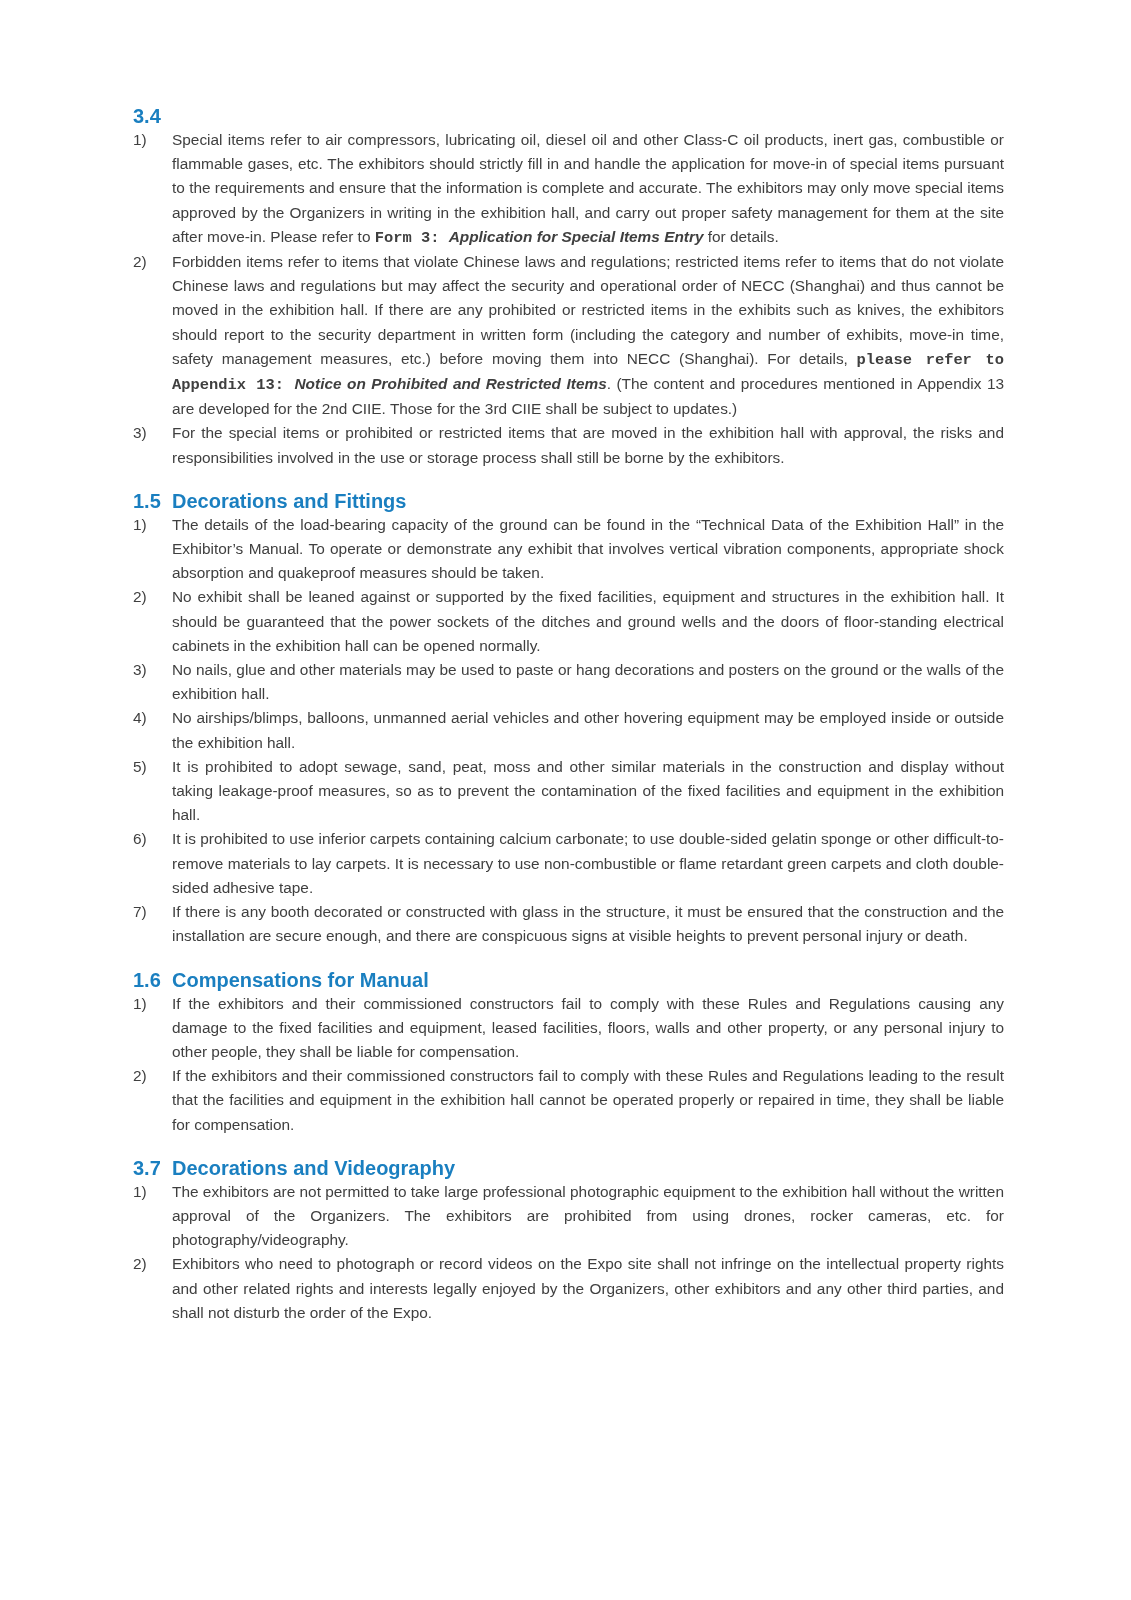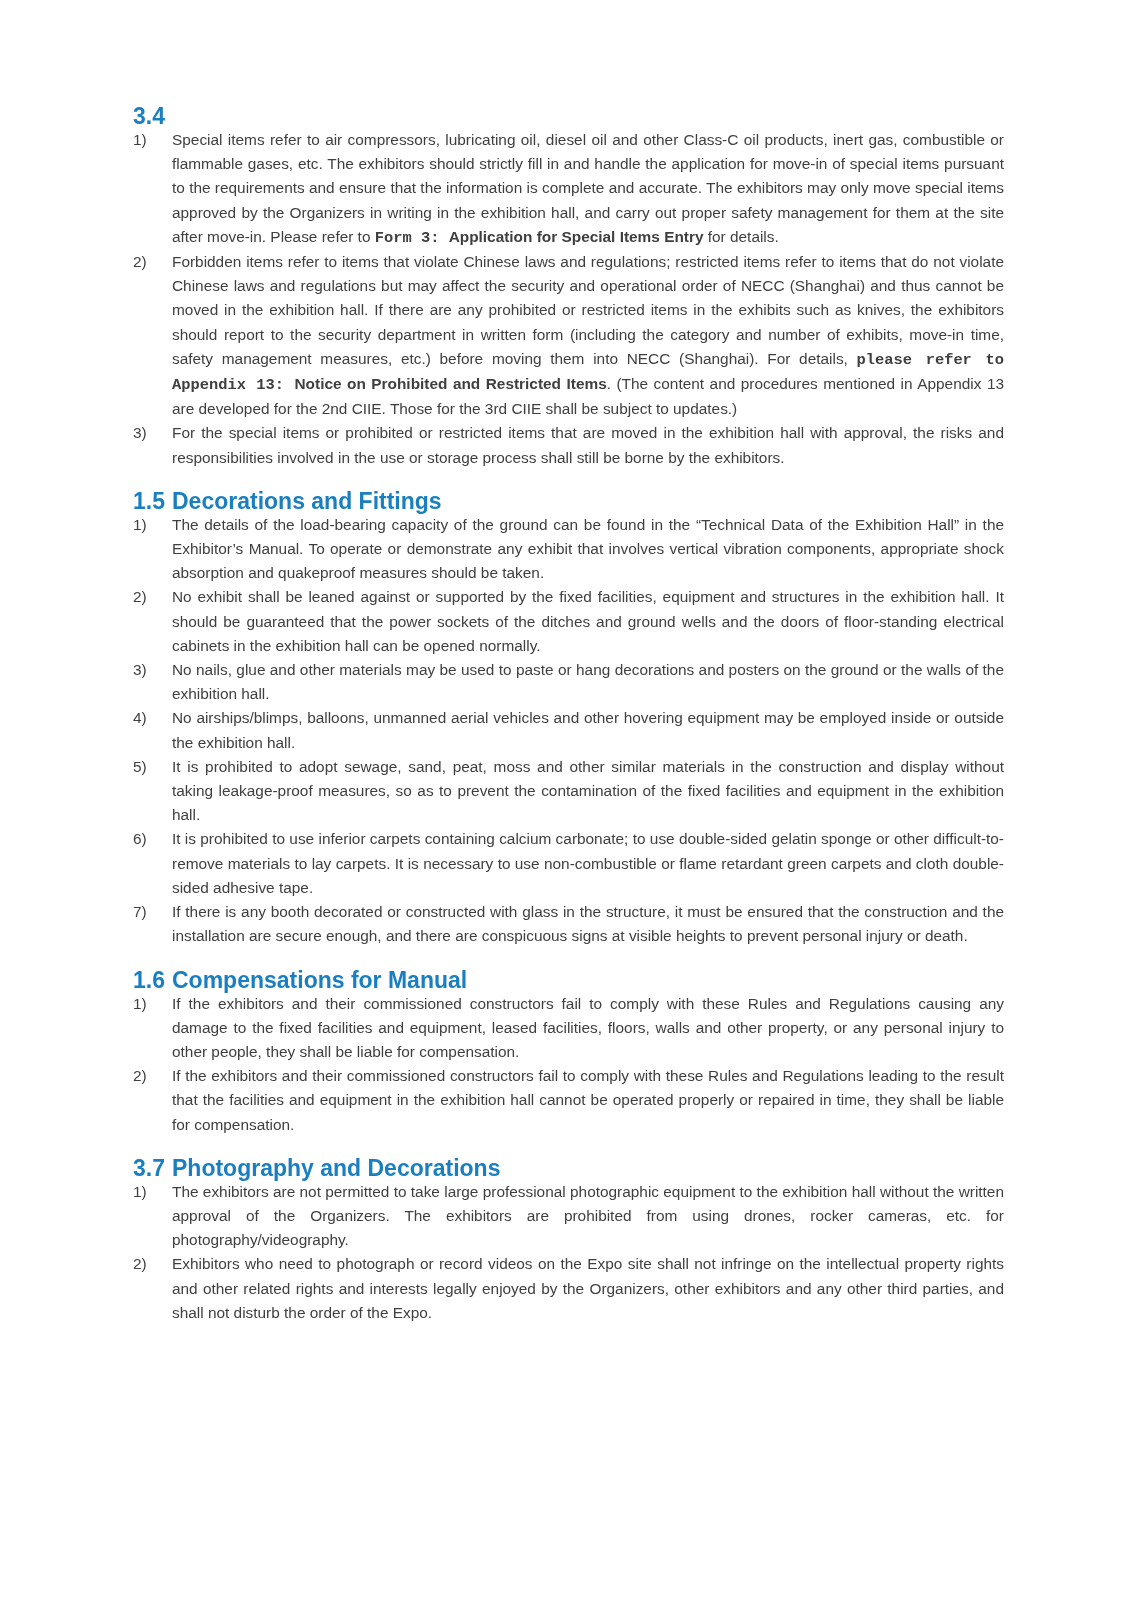--- a/index.html
+++ b/index.html
@@ -11,31 +11,31 @@
       width: 871px;
       font-family: "Liberation Sans", sans-serif;
       color: #3f3f3f;
       font-size: 15.4px;
       line-height: 24.2px;
     }
     .section { margin: 0 0 19px 0; }
     .section-heading {
       color: #1a7fc0;
       font-weight: bold;
-      font-size: 23px;
+      font-size: 20px;
       line-height: 24px;
       margin: 0;
       display: flex;
     }
     .section-num { width: 39px; flex: 0 0 39px; }
     .item { display: flex; margin: 0; }
     .item-num { width: 39px; flex: 0 0 39px; }
     .item-text { flex: 1 1 auto; text-align: justify; }
     .b { font-weight: bold; font-family: Liberation Mono, monospace; }
-    .bi { font-weight: bold; }
+    .bi { font-weight: bold; font-style: italic; }
   </style>
 </head>
 <body>
 
 <div class="page">
 
   <div class="section">
     <h2 class="section-heading">
       <span class="section-num">3.4</span>
     </h2>
@@ -99,21 +99,21 @@
     </div>
     <div class="item">
       <span class="item-num">2)</span>
       <span class="item-text">If the exhibitors and their commissioned constructors fail to comply with these Rules and Regulations leading to the result that the facilities and equipment in the exhibition hall cannot be operated properly or repaired in time, they shall be liable for compensation.</span>
     </div>
   </div>
 
   <div class="section">
     <h2 class="section-heading">
       <span class="section-num">3.7</span>
-      <span>Photography and Decorations</span>
+      <span>Decorations and Videography</span>
     </h2>
     <div class="item">
       <span class="item-num">1)</span>
       <span class="item-text">The exhibitors are not permitted to take large professional photographic equipment to the exhibition hall without the written approval of the Organizers. The exhibitors are prohibited from using drones, rocker cameras, etc. for photography/videography.</span>
     </div>
     <div class="item">
       <span class="item-num">2)</span>
       <span class="item-text">Exhibitors who need to photograph or record videos on the Expo site shall not infringe on the intellectual property rights and other related rights and interests legally enjoyed by the Organizers, other exhibitors and any other third parties, and shall not disturb the order of the Expo.</span>
     </div>
   </div>

